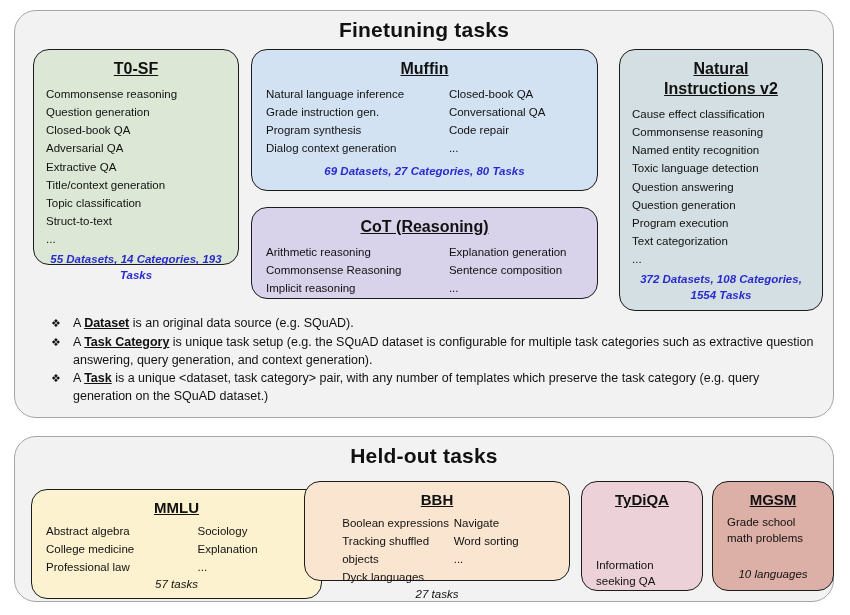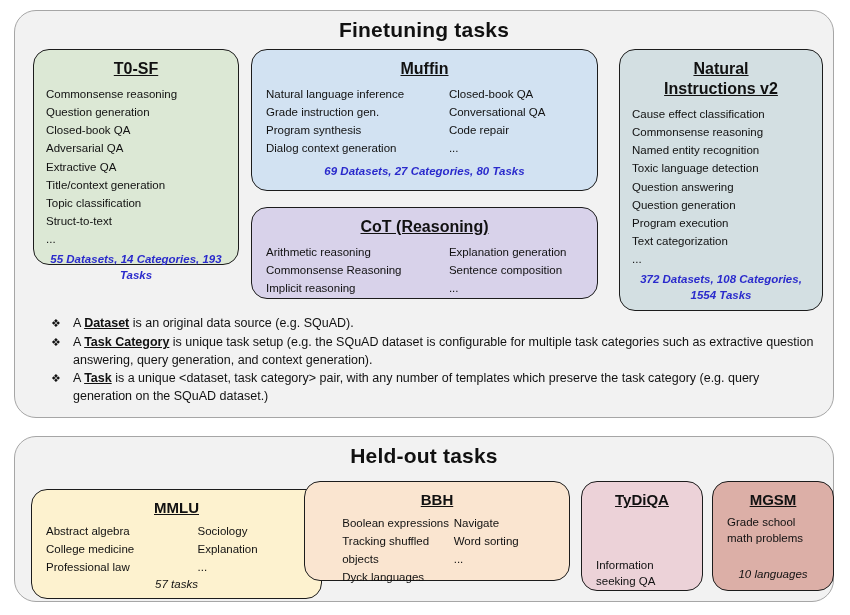--- a/index.html
+++ b/index.html
@@ -175,20 +175,21 @@
         <li>Boolean expressions</li>
         <li>Tracking shuffled objects</li>
         <li>Dyck languages</li>
       </ul>
       <ul class="item-list col2">
         <li>Navigate</li>
         <li>Word sorting</li>
         <li>...</li>
       </ul>
     </div>
+    <div class="black-stats">27 tasks</div>
   </div>
 
   <div class="task-box" id="tydiqa-box">
     <div class="box-title">TyDiQA</div>
     <div class="small-body">Information seeking QA</div>
     <div class="black-stats">8 languages</div>
   </div>
 
   <div class="task-box" id="mgsm-box">
     <div class="box-title">MGSM</div>

